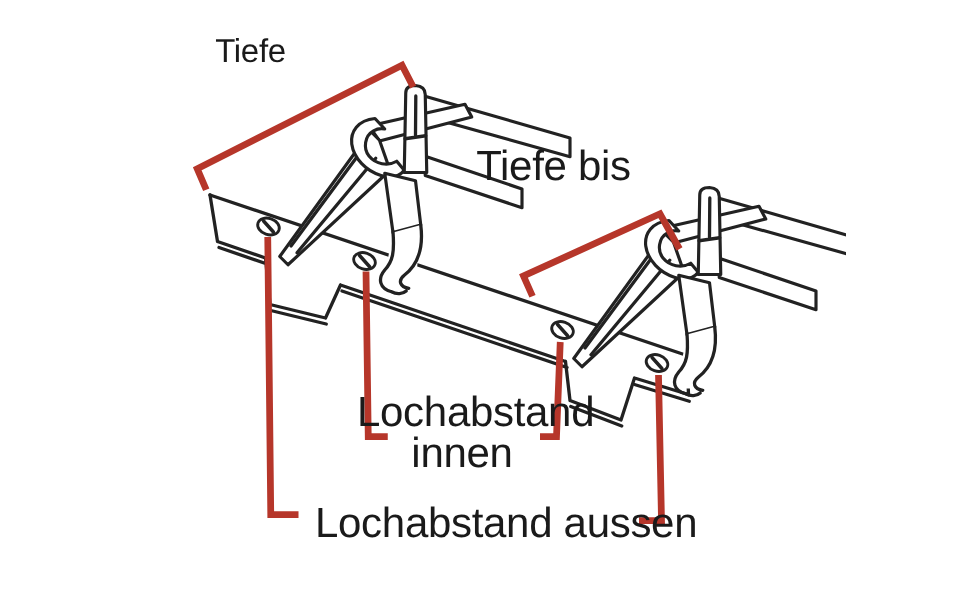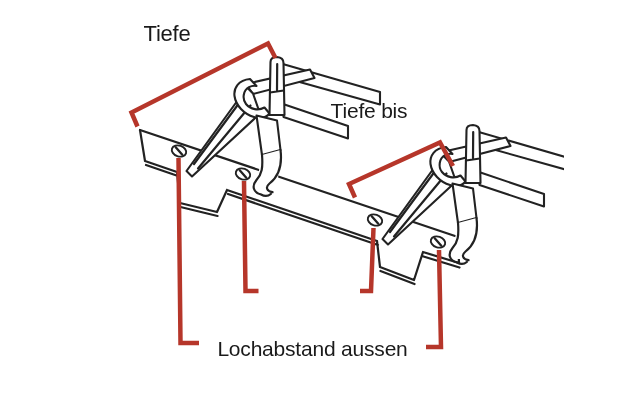--- a/index.html
+++ b/index.html
@@ -3,21 +3,21 @@
 <meta charset="utf-8">
 <style>
   html,body{margin:0;padding:0;background:#ffffff;}
   #stage{
     position:relative;width:564px;height:400px;background:#ffffff;overflow:hidden;
     font-family:"Liberation Sans", sans-serif;
   }
   #drawing{position:absolute;left:0;top:0;}
   .lbl{
     position:absolute;color:#1a1a1a;text-align:center;
-    font-size:21px;line-height:24px;font-weight:400;letter-spacing:-0.2px;
+    font-size:28px;line-height:24px;font-weight:400;letter-spacing:-0.2px;
     white-space:nowrap;
   }
   .lbl span{display:block;}
   #label-tiefe-gesamt{left:102px;top:22px;width:130px;font-size:22px;line-height:23px;}
   #label-tiefe-bis{left:306px;top:99px;width:126px;line-height:23px;}
   #label-innen{left:238px;top:261px;width:140px;line-height:27px;}
   #label-aussen{left:210px;top:337px;width:205px;}
   
   .ink{stroke:#222222;stroke-width:2.2;fill:none;stroke-linejoin:round;stroke-linecap:round;}
   .ink-fill{stroke:#222222;stroke-width:2.1;fill:#ffffff;stroke-linejoin:round;}
@@ -103,18 +103,22 @@
   </svg>
 
   <div class="lbl" id="label-tiefe-gesamt">
     <span>Tiefe</span>
   </div>
 
   <div class="lbl" id="label-tiefe-bis">
     <span>Tiefe bis</span>
   </div>
 
+  <div class="lbl" id="label-innen">
+    <span>Lochabstand</span>
+    <span>innen</span>
+  </div>
 
   <div class="lbl" id="label-aussen">
     <span>Lochabstand aussen</span>
   </div>
 
 </div>
 
 </body></html>

